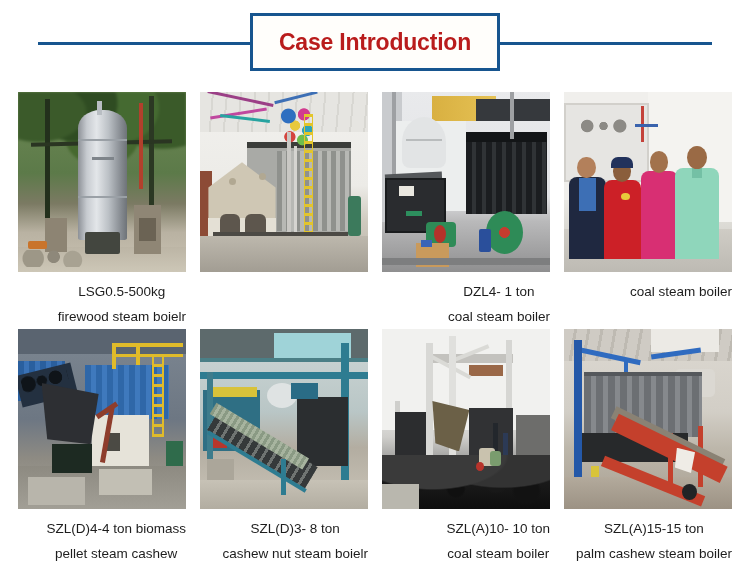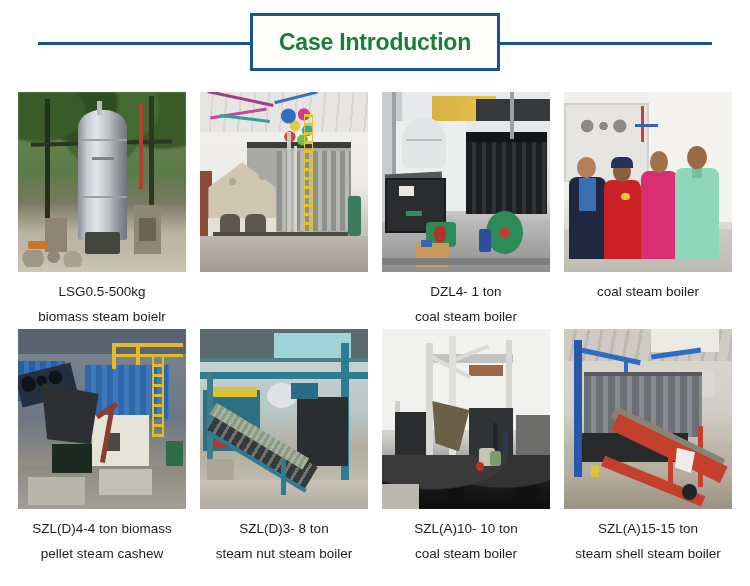--- a/index.html
+++ b/index.html
@@ -34,39 +34,39 @@
     width: 250px;
     height: 58px;
     box-sizing: border-box;
     border: 3px solid #17558f;
     background: #fffefb;
     display: flex;
     align-items: center;
     justify-content: center;
   }
   .title-text {
-    color: #15803d;
+    color: #b91c1c;
     font-size: 23px;
     font-weight: bold;
     letter-spacing: -0.2px;
     white-space: nowrap;
   }
 
   
   .grid {
     padding: 4px 18px 0 18px;
     display: grid;
     grid-template-columns: repeat(4, 1fr);
     column-gap: 14px;
     row-gap: 0px;
   }
   .cell {
     display: flex;
     flex-direction: column;
-    align-items: center;
+    align-items: flex-end;
   }
   .photo {
     width: 100%;
     height: 180px;
     position: relative;
     overflow: hidden;
     background: #cfcfcf;
   }
   .caption {
     text-align: center;
@@ -348,21 +348,21 @@
       <div class="layer p1-tank-band"></div>
       <div class="layer p1-tank-band2"></div>
       <div class="layer p1-nozzle"></div>
       <div class="layer p1-plate"></div>
       <div class="layer p1-base"></div>
       <div class="layer p1-rubble"></div>
       <div class="layer p1-orange"></div>
     </div>
     <div class="caption">
       <span class="cap-line">LSG0.5-500kg</span>
-      <span class="cap-line">biomass steam boielr</span>
+      <span class="cap-line">firewood steam boielr</span>
     </div>
   </div>
 
   <div class="cell">
     <div class="photo p2">
       <div class="layer p2-roof"></div>
       <div class="layer p2-trussA"></div>
       <div class="layer p2-trussB"></div>
       <div class="layer p2-trussC"></div>
       <div class="layer p2-pipeteal"></div>
@@ -488,21 +488,21 @@
       <div class="layer p6-colL"></div>
       <div class="layer p6-floor"></div>
       <div class="layer p6-basel"></div>
       <div class="layer p6-belt"></div>
       <div class="layer p6-belt-load"></div>
       <div class="layer p6-belt-frame"></div>
       <div class="layer p6-legA"></div>
     </div>
     <div class="caption">
       <span class="cap-line">SZL(D)3- 8 ton</span>
-      <span class="cap-line">steam nut steam boiler</span>
+      <span class="cap-line">cashew nut steam boielr</span>
     </div>
   </div>
 
   <div class="cell">
     <div class="photo p7">
       <div class="layer p7-wall"></div>
       <div class="layer p7-platform"></div>
       <div class="layer p7-rust"></div>
       <div class="layer p7-diag1"></div>
       <div class="layer p7-diag2"></div>
@@ -545,17 +545,17 @@
       <div class="layer p8-frameX"></div>
       <div class="layer p8-frameX2"></div>
       <div class="layer p8-convey-belt"></div>
       <div class="layer p8-convey"></div>
       <div class="layer p8-convey2"></div>
       <div class="layer p8-white-sheet"></div>
       <div class="layer p8-wheel"></div>
     </div>
     <div class="caption">
       <span class="cap-line">SZL(A)15-15 ton</span>
-      <span class="cap-line">steam shell steam boiler</span>
+      <span class="cap-line">palm cashew steam boiler</span>
     </div>
   </div>
 
 </div>
 
 </body></html>

